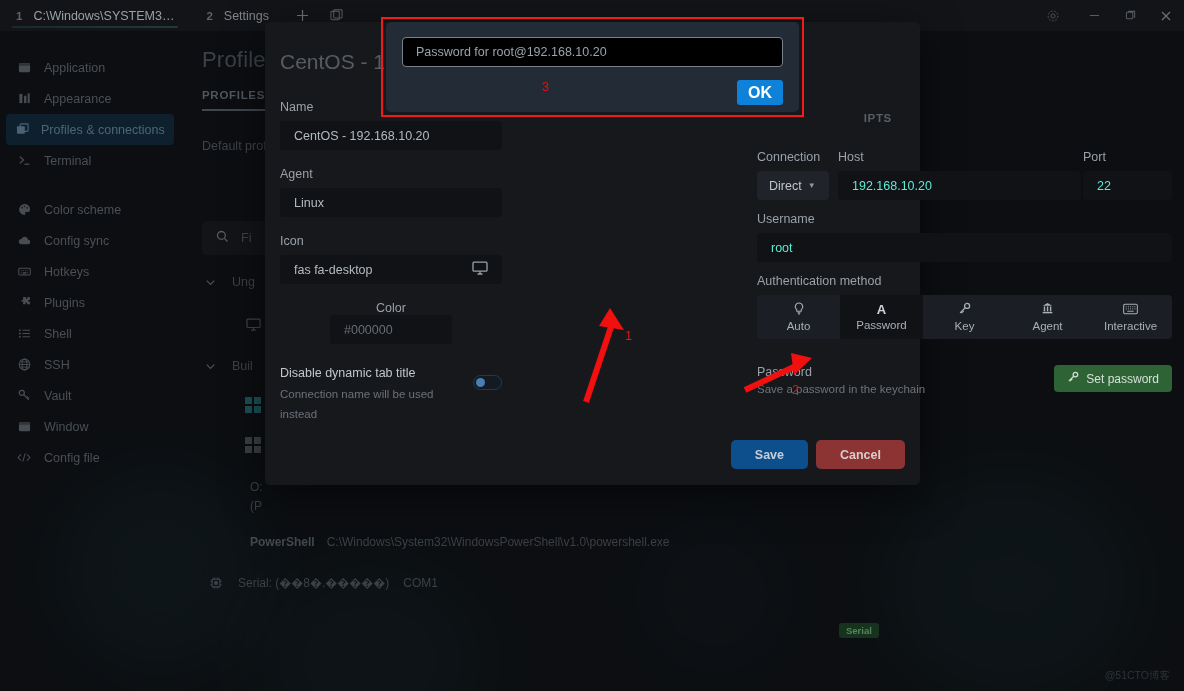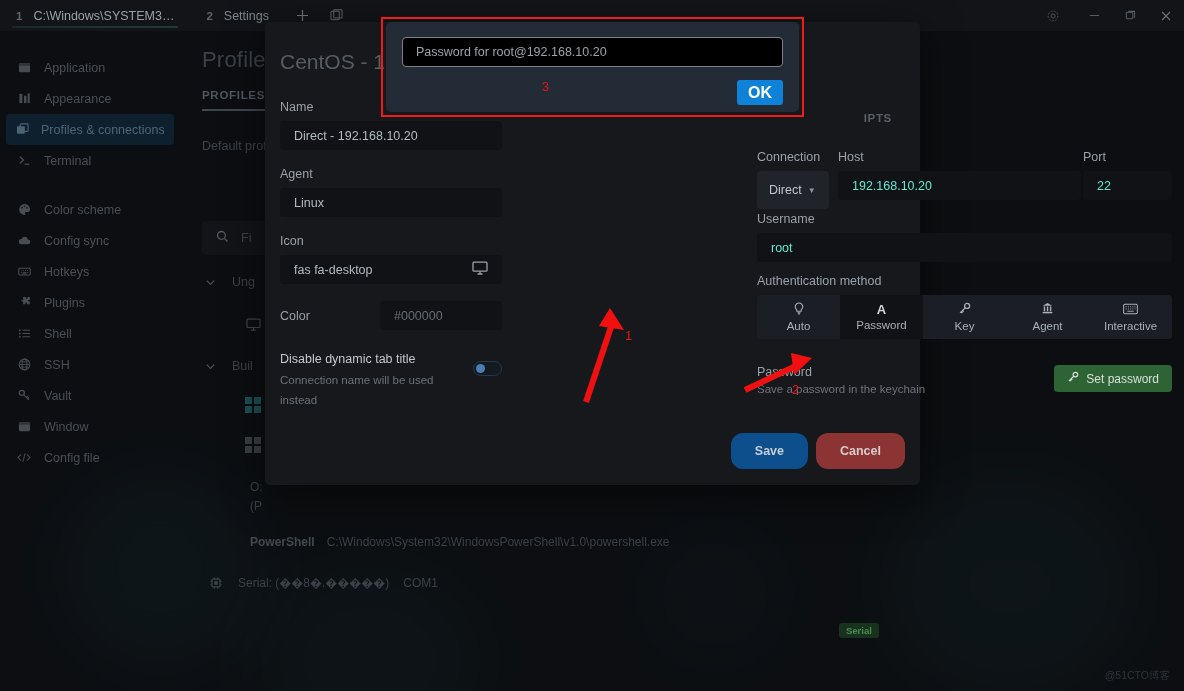--- a/index.html
+++ b/index.html
@@ -107,21 +107,21 @@
 
   .form { position: absolute; left: 15px; top: 78px; width: 222px; }
   .fld-label { font-size: 12.5px; color: #9aa1a8; margin-bottom: 7px; }
   .inp {
     width: 100%; height: 29px; background: #101216; border-radius: 4px;
     display: flex; align-items: center; padding: 0 14px;
     font-size: 12.5px; color: #b4bbc1;
   }
   .inp.iconed { justify-content: space-between; }
   .fld { margin-bottom: 17px; }
-  .color-row { display: flex; align-items: center; gap: 12px; margin-bottom: 22px; }
+  .color-row { display: flex; align-items: center; margin-bottom: 22px; flex-direction: column; }
   .color-row .fld-label { margin-bottom: 0; flex: 1; }
   .color-inp {
     width: 122px; height: 29px; background: #101216; border-radius: 4px;
     display: flex; align-items: center; padding: 0 14px; font-size: 12.5px; color: #666d73;
   }
   .toggle-row { display: flex; align-items: flex-start; gap: 14px; }
   .toggle-text { flex: 1; }
   .toggle-text .t1 { font-size: 12.5px; color: #c2c8ce; margin-bottom: 4px; }
   .toggle-text .t2 { font-size: 11.5px; color: #6b7279; line-height: 20px; }
   .switch {
@@ -129,21 +129,21 @@
     border: 1px solid #26384d; position: relative; flex: none; margin-top: 9px;
   }
   .switch i { position: absolute; left: 2px; top: 2px; width: 9px; height: 9px; border-radius: 50%; background: #4a7fb5; }
   .rc { position: absolute; }
   .rc-label { font-size: 12.5px; color: #9aa1a8; margin-bottom: 7px; }
   .rc-inp {
     height: 29px; background: #101216; border-radius: 4px;
     display: flex; align-items: center; padding: 0 14px; font-size: 12.5px; color: #5eead4;
   }
   .select {
-    height: 38px; background: #20242a; border-radius: 4px;
+    height: 29px; background: #20242a; border-radius: 4px;
     display: flex; align-items: center; gap: 6px; padding: 0 12px;
     font-size: 12.5px; color: #c0c6cc;
   }
   .caret { font-size: 8px; color: #8e959b; }
 
   .authgroup {
     display: flex; background: #1b1f25; border-radius: 4px; overflow: hidden; width: 415px; height: 44px;
   }
   .auth {
     flex: 1; display: flex; flex-direction: column; align-items: center; justify-content: center; gap: 3px;
@@ -155,21 +155,21 @@
   .pwd-row { position: absolute; left: 492px; top: 343px; width: 415px; display: flex; align-items: flex-start; }
   .pwd-txt { flex: 1; }
   .pwd-txt .p1 { font-size: 12.5px; color: #9aa1a8; margin-bottom: 4px; }
   .pwd-txt .p2 { font-size: 11.5px; color: #6d747a; }
   .btn-setpw {
     background: #2d6335; border-radius: 4px; height: 27px; padding: 0 13px;
     display: flex; align-items: center; gap: 7px; font-size: 12px; color: #d8e0d8;
   }
 
   .modal-foot { position: absolute; right: 15px; bottom: 16px; display: flex; gap: 8px; }
-  .btn { height: 36px; padding: 0 24px; border-radius: 12px; display: flex; align-items: center;
+  .btn { height: 29px; padding: 0 24px; border-radius: 5px; display: flex; align-items: center;
          font-size: 12.5px; font-weight: 700; }
   .btn.save { background: #0d4f8c; color: #c6ced6; }
   .btn.cancel { background: #8c3434; color: #d8cccc; }
 
   
   .prompt {
     position: absolute; left: 386px; top: 22px; width: 413px; height: 90px;
     background: #232b36; border-radius: 5px; z-index: 20;
   }
   .prompt-inp {
@@ -479,21 +479,21 @@
     <div class="badge-serial">Serial</div>
   </div>
 
   <div class="modal">
     <div class="modal-title">CentOS - 192.</div>
     <div class="modal-tabs">IPTS</div>
 
     <div class="form">
       <div class="fld">
         <div class="fld-label">Name</div>
-        <div class="inp">Direct  - 192.168.10.20</div>
+        <div class="inp">CentOS  - 192.168.10.20</div>
       </div>
 
       <div class="fld">
         <div class="fld-label">Agent</div>
         <div class="inp">Linux</div>
       </div>
 
       <div class="fld">
         <div class="fld-label">Icon</div>
         <div class="inp iconed">

